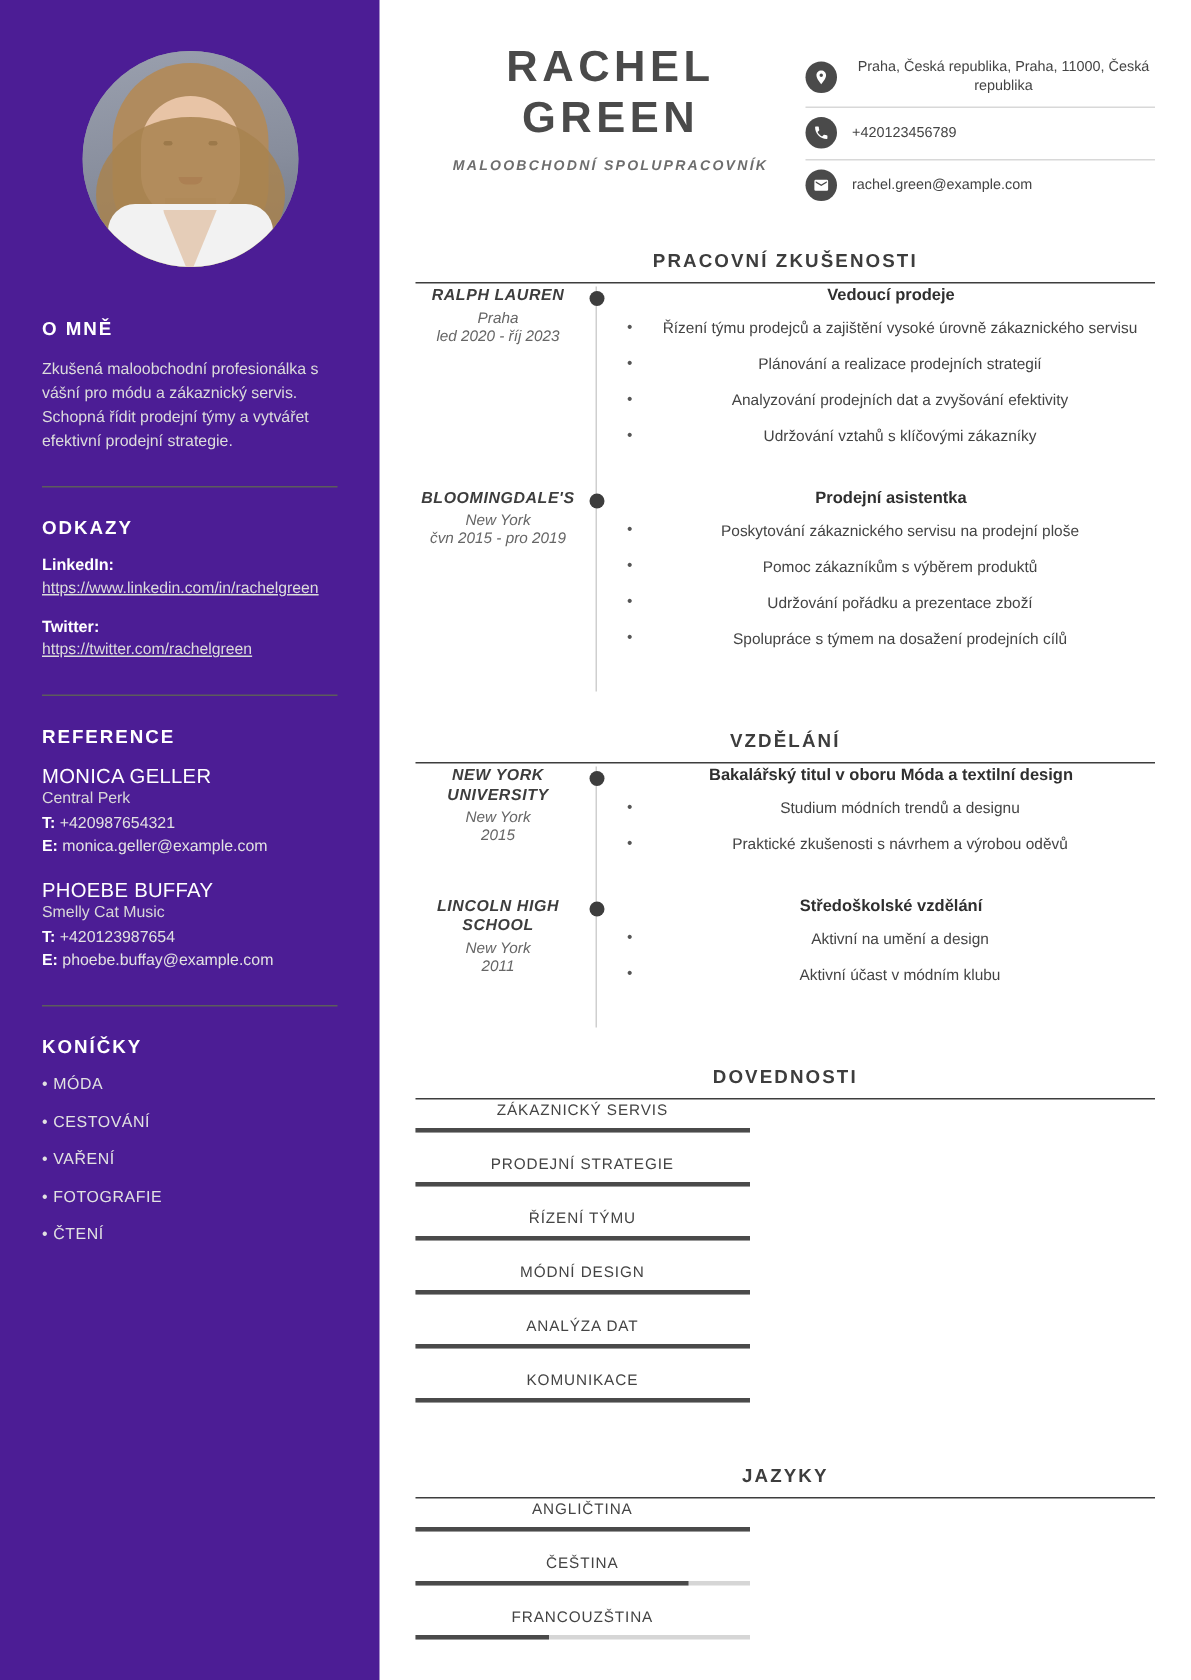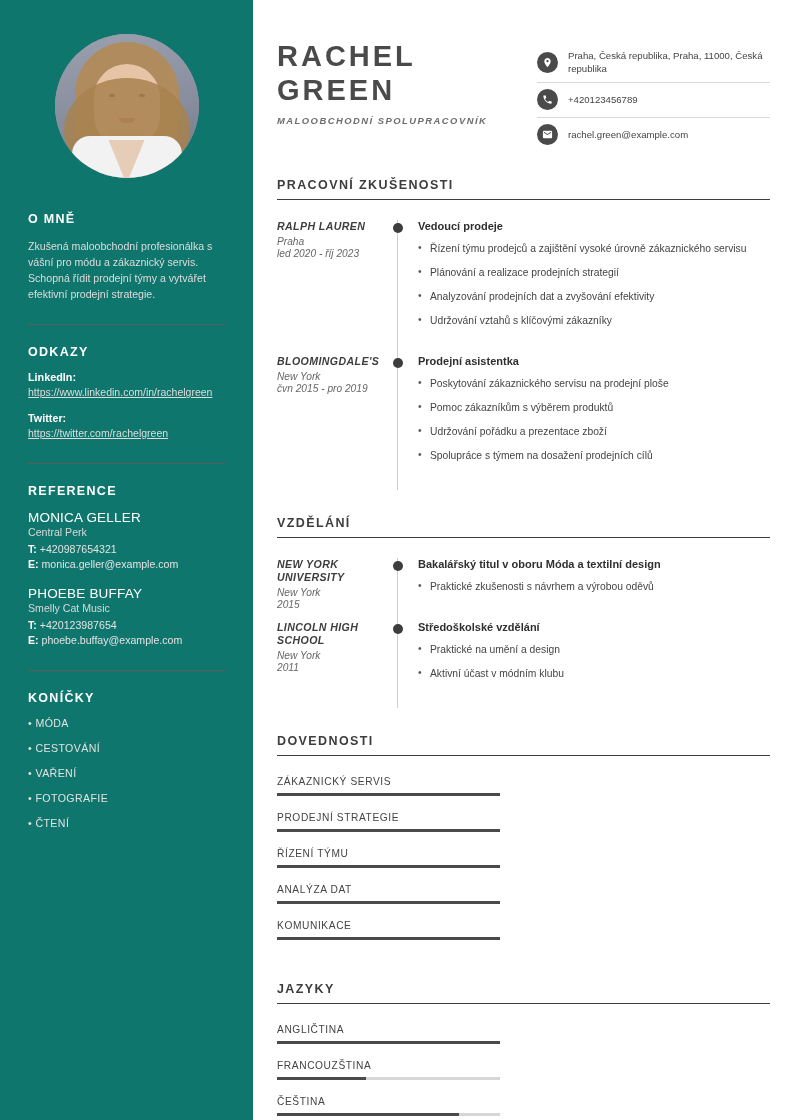--- a/index.html
+++ b/index.html
@@ -13,21 +13,21 @@
     position: relative;
     width: 794px;
     height: 1120px;
     display: flex;
     background: #ffffff;
   }
 
   
   .sidebar {
     width: 253px;
-    background: #0f766e;
+    background: #4c1d95;
     color: #e8e8e8;
     padding: 26px 28px 30px 28px;
   }
   .avatar-wrap {
     display: flex;
     justify-content: center;
     margin-top: 8px;
     margin-bottom: 34px;
   }
   .avatar {
@@ -104,22 +104,23 @@
   .ref-org { font-size: 10.6px; color: #d8d8d8; margin-bottom: 4px; }
   .ref-line { font-size: 10.6px; color: #e2e2e2; line-height: 15px; }
   .ref-line b { color: #ffffff; }
   .ref-block { margin-bottom: 14px; }
   .hobby { font-size: 10.6px; color: #e2e2e2; margin-bottom: 13px; letter-spacing: .4px; }
   .hobby:before { content: "• "; }
 
   
   .main {
     flex: 1;
-    padding: 31px 24px 30px 24px;
+    padding: 20px 24px 30px 24px;
     color: #333;
+    text-align: center;
   }
   .head-row { display: flex; align-items: flex-start; }
   .name-block { width: 260px; padding-top: 8px; }
   .fname, .lname {
     font-size: 29px;
     letter-spacing: 3px;
     color: #4a4a4a;
     font-weight: bold;
     line-height: 34px;
   }
@@ -149,21 +150,21 @@
   .c-icon svg { display:block; }
   .c-text { font-size: 9.6px; color: #444; line-height: 13px; }
 
   .sec-title {
     font-size: 12.5px;
     font-weight: bold;
     letter-spacing: 1.4px;
     color: #3d3d3d;
     padding-bottom: 7px;
     border-bottom: 1.5px solid #3d3d3d;
-    margin-bottom: 20px;
+    margin-bottom: 2px;
   }
   .sec { margin-top: 26px; }
 
   .entry { display: flex; position: relative; }
   .ent-left { width: 120px; padding-right: 10px; font-style: italic; }
   .ent-org { font-size: 10.6px; font-weight: bold; color: #3d3d3d; letter-spacing: .4px; line-height: 13px; }
   .ent-loc { font-size: 10.2px; color: #666; margin-top: 3px; }
   .ent-date { font-size: 10.2px; color: #666; margin-top: 1px; }
   .ent-right { flex: 1; padding-left: 20px; position: relative; border-left: 1px solid #cfcfcf; padding-bottom: 18px; }
   .bullet-dot {
@@ -330,34 +331,35 @@
 
       <div class="entry">
         <div class="ent-left">
           <div class="ent-org">NEW YORK UNIVERSITY</div>
           <div class="ent-loc">New York</div>
           <div class="ent-date">2015</div>
         </div>
         <div class="ent-right">
           <span class="bullet-dot"></span>
           <div class="ent-role">Bakalářský titul v oboru Móda a textilní design</div>
+          <div class="li">Studium módních trendů a designu</div>
           <div class="li">Praktické zkušenosti s návrhem a výrobou oděvů</div>
         </div>
       </div>
 
       <div class="entry">
         <div class="ent-left">
           <div class="ent-org">LINCOLN HIGH SCHOOL</div>
           <div class="ent-loc">New York</div>
           <div class="ent-date">2011</div>
         </div>
         <div class="ent-right">
           <span class="bullet-dot"></span>
           <div class="ent-role">Středoškolské vzdělání</div>
-          <div class="li">Praktické na umění a design</div>
+          <div class="li">Aktivní na umění a design</div>
           <div class="li">Aktivní účast v módním klubu</div>
         </div>
       </div>
     </section>
 
     <section class="sec">
       <div class="sec-title">DOVEDNOSTI</div>
       <div class="grid2">
         <div class="sk">
           <div class="sk-name">ZÁKAZNICKÝ SERVIS</div>
@@ -371,20 +373,26 @@
               <div class="sk-fill" style="width: 100%;"></div>
             </div>
         </div>
         <div class="sk">
           <div class="sk-name">ŘÍZENÍ TÝMU</div>
           <div class="sk-bar">
               <div class="sk-fill" style="width: 100%;"></div>
             </div>
         </div>
         <div class="sk">
+          <div class="sk-name">MÓDNÍ DESIGN</div>
+          <div class="sk-bar">
+              <div class="sk-fill" style="width: 100%;"></div>
+            </div>
+        </div>
+        <div class="sk">
           <div class="sk-name">ANALÝZA DAT</div>
           <div class="sk-bar">
               <div class="sk-fill" style="width: 100%;"></div>
             </div>
         </div>
         <div class="sk">
           <div class="sk-name">KOMUNIKACE</div>
           <div class="sk-bar">
               <div class="sk-fill" style="width: 100%;"></div>
             </div>
@@ -395,28 +403,28 @@
     <section class="sec">
       <div class="sec-title">JAZYKY</div>
       <div class="grid2">
         <div class="sk">
           <div class="sk-name">ANGLIČTINA</div>
           <div class="sk-bar">
               <div class="sk-fill" style="width: 100%;"></div>
             </div>
         </div>
         <div class="sk">
+          <div class="sk-name">ČEŠTINA</div>
+          <div class="sk-bar">
+              <div class="sk-fill" style="width: 82%;"></div>
+            </div>
+        </div>
+        <div class="sk">
           <div class="sk-name">FRANCOUZŠTINA</div>
           <div class="sk-bar">
               <div class="sk-fill" style="width: 40%;"></div>
-            </div>
-        </div>
-        <div class="sk">
-          <div class="sk-name">ČEŠTINA</div>
-          <div class="sk-bar">
-              <div class="sk-fill" style="width: 82%;"></div>
             </div>
         </div>
       </div>
     </section>
 
   </main>
 </div>
 
 </body></html>

